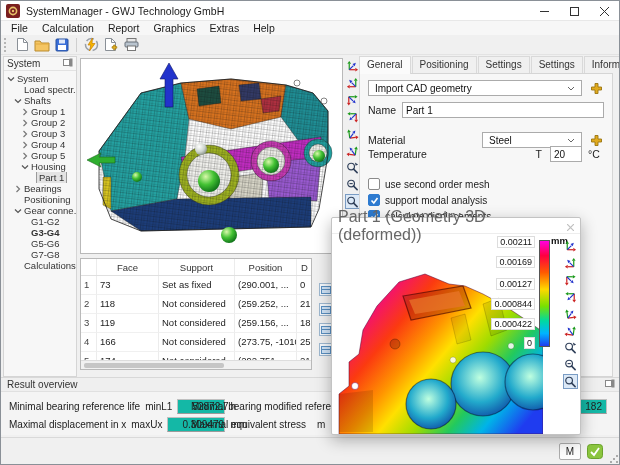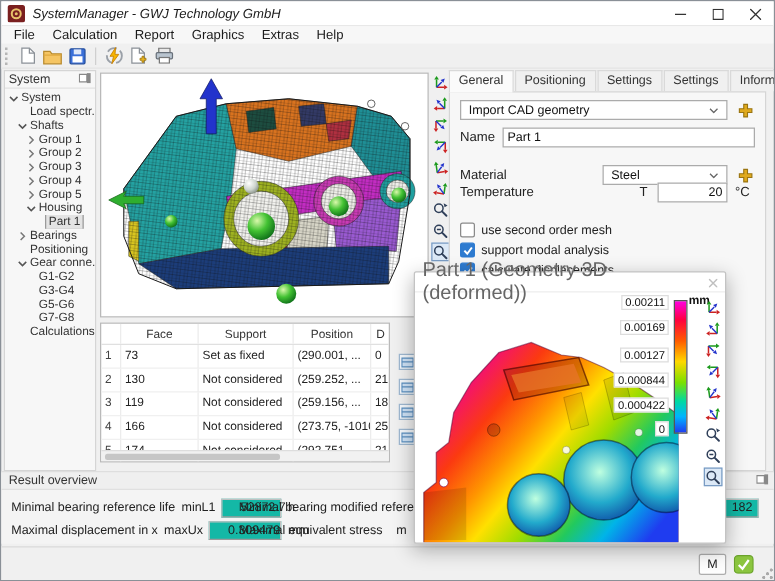--- a/index.html
+++ b/index.html
@@ -5,21 +5,21 @@
   * { box-sizing: border-box; margin:0; padding:0; }
   html,body { background:#cfd3d8; }
   body { font-family:"Liberation Sans", sans-serif; }
   .app { position:relative; width:620px; height:465px; background:#f0f0f0;
          border:1px solid #8a9097; overflow:hidden; font-size:10.5px; color:#222; }
 
   
   .titlebar { position:absolute; left:0; top:0; width:100%; height:20px; background:#ffffff;
               display:flex; align-items:center; border-bottom:1px solid #e8e8e8;}
   .app-icon { margin-left:5px; width:14px; height:14px; display:flex; }
-  .title-text { margin-left:6px; font-size:10.5px; color:#1b1b1b;font-style:italic; }
+  .title-text { margin-left:6px; font-size:10.5px; color:#1b1b1b; }
   .win-btns { position:absolute; right:0; top:0; height:20px; display:flex; }
   .win-btn { width:30px; height:20px; display:flex; align-items:center; justify-content:center; }
 
   
   .menubar { position:absolute; left:0; top:20px; width:100%; height:14px; background:#f7f7f7;
              display:flex; align-items:center; padding-left:3px; }
   .menu-item { padding:0 7px; font-size:10.5px; color:#1b1b1b; }
   .toolbar { position:absolute; left:0; top:34px; width:100%; height:20px; background:#f0f0f0;
              display:flex; align-items:center; border-bottom:1px solid #e3e3e3; }
   .tb-grip { width:5px; height:14px; margin:0 3px; border-left:2px dotted #b5b5b5; }
@@ -318,21 +318,21 @@
             <svg width="8" height="8">
               <path d="M1 2.5 L4 5.5 L7 2.5" fill="none" stroke="#555" stroke-width="1.2"></path>
             </svg>
           </span>
           <span class="tree-label">Gear conne...</span>
         </div>
         <div class="tree-row" style="padding-left: 16px;">
           <span class="chev"></span>
           <span class="tree-label">G1-G2</span>
         </div>
-        <div class="tree-row" style="padding-left: 16px;">
+        <div class="tree-row" style="padding-left: 16px; font-weight: bold;">
           <span class="chev"></span>
           <span class="tree-label">G3-G4</span>
         </div>
         <div class="tree-row" style="padding-left: 16px;">
           <span class="chev"></span>
           <span class="tree-label">G5-G6</span>
         </div>
         <div class="tree-row" style="padding-left: 16px;">
           <span class="chev"></span>
           <span class="tree-label">G7-G8</span>
@@ -505,21 +505,21 @@
       </div>
       <div class="t-row">
         <div class="t-cell num">1</div>
         <div class="t-cell">73</div>
         <div class="t-cell">Set as fixed</div>
         <div class="t-cell">(290.001, ...</div>
         <div class="t-cell">0</div>
       </div>
       <div class="t-row">
         <div class="t-cell num">2</div>
-        <div class="t-cell">130</div>
+        <div class="t-cell">118</div>
         <div class="t-cell">Not considered</div>
         <div class="t-cell">(259.252, ...</div>
         <div class="t-cell">21</div>
       </div>
       <div class="t-row">
         <div class="t-cell num">3</div>
         <div class="t-cell">119</div>
         <div class="t-cell">Not considered</div>
         <div class="t-cell">(259.156, ...</div>
         <div class="t-cell">18</div>
@@ -611,21 +611,21 @@
         <span class="plus-btn" id="plus2">
             <svg width="13" height="13" viewBox="0 0 13 13">
               <path d="M5 1.5 h3 v3.5 h3.5 v3 H8 v3.5 H5 V8 H1.5 V5 H5 Z" fill="#e0aa1e" stroke="#9a7511" stroke-width="0.9"></path>
             </svg>
           </span>
       </div>
       <div class="p-row" style="top:72px;">
         <span>Temperature</span>
         <span style="flex:1;"></span>
         <span style="margin-right:8px;">T</span>
-        <input class="fld" style="width: 56px; text-align: right;" readonly="" value="20">
+        <input class="fld" style="width: 32px;" readonly="" value="20">
         <span style="margin-left:6px; width:16px;">°C</span>
       </div>
       <div class="opt-col" id="opt-col">
           <div class="opt-row">
             <span class="cb"></span>
             <span class="opt-label">use second order mesh</span>
           </div>
           <div class="opt-row">
             <span class="cb on">
               <svg width="9" height="9">

